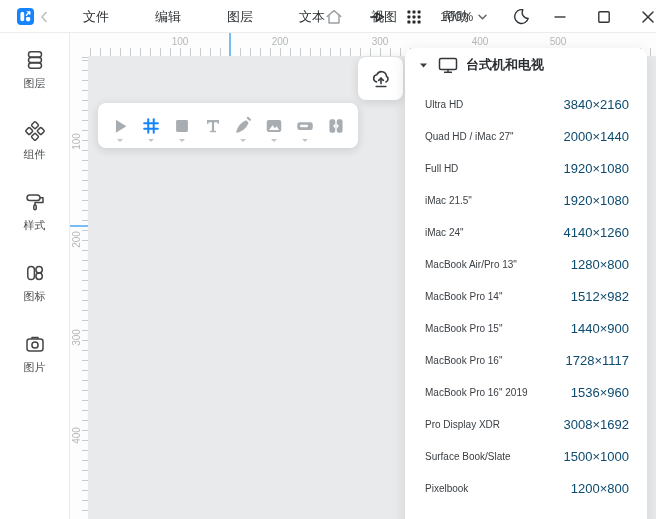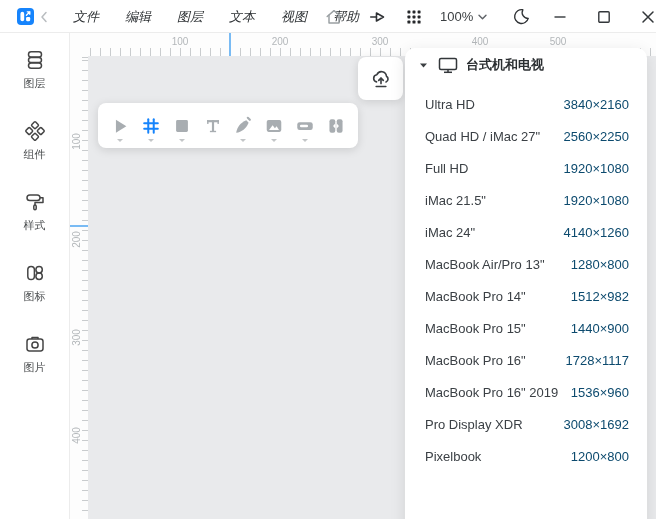--- a/index.html
+++ b/index.html
@@ -7,21 +7,21 @@
     font-family:"Liberation Sans", sans-serif; }
   .window { position:relative; width:656px; height:519px; background:#fff; }
 
   
   .titlebar { position:absolute; left:0; top:0; width:656px; height:33px; background:#fff;
     border-bottom:1px solid #ececec; z-index:20; display:flex; align-items:center; }
   .logo { position:absolute; left:17px; top:8px; width:17px; height:17px; border-radius:4px;
     background:var(--accent,#1684fc); display:flex; align-items:center; justify-content:center; }
   .back { position:absolute; left:39px; top:10px; width:12px; height:13px; display:flex; align-items:center; }
   .menus { position:absolute; left:60px; top:0; height:33px; display:flex; align-items:center; }
-  .menu { font-size:13px; color:#2e3235; padding:0 7px; margin:0 6px; cursor:default;font-style:italic; }
+  .menu { font-size:13px; color:#2e3235; padding:0 7px; margin:0 16px; cursor:default; }
   .tb-right { position:absolute; left:318px; top:0; height:33px; display:flex; align-items:center; }
   .tb-btn { height:33px; display:flex; align-items:center; justify-content:center; }
   .zoomctl { display:flex; align-items:center; gap:5px; font-size:13px; color:#3c4043; }
 
   
   .sidebar { position:absolute; left:0; top:33px; width:70px; height:486px; background:#fff;
     border-right:1px solid #ececec; z-index:15; display:flex; flex-direction:column; padding-top:7px; }
   .side-item { height:71px; display:flex; flex-direction:column; align-items:center; padding-top:8px; }
   .side-item .ic { width:24px; height:24px; display:flex; align-items:center; justify-content:center; color:#454545; }
   .side-item .lbl { margin-top:4px; font-size:11px; color:#4a4d4f; white-space:nowrap; }
@@ -61,21 +61,21 @@
 
   
   .panel { position:absolute; left:405px; top:48px; width:242px; height:500px; background:#fff;
     border-radius:10px 10px 0 0; box-shadow:0 4px 16px rgba(0,0,0,.10); z-index:8; }
   .panel-head { height:34px; display:flex; align-items:center; padding-left:14px; }
   .panel-head .tri { width:9px; display:flex; }
   .panel-head .mon { margin-left:9px; width:22px; display:flex; }
   .panel-title { margin-left:7px; font-size:13px; font-weight:700; color:#2a2e31; }
   .rows { position:absolute; left:0; top:40px; right:0; }
   .row { height:32px; display:flex; align-items:center; padding:0 18px 0 20px; cursor:default; }
-  .row .nm { flex:1; font-size:13px; color:#3b4045; white-space:nowrap; }
+  .row .nm { flex:1; font-size:10px; color:#3b4045; white-space:nowrap; }
   .row .sz { font-size:13px; color:#0c4a6e; white-space:nowrap; }
 
   svg { display:block; }
 </style>
 </head>
 <body>
 
 <div class="window">
 
   <div class="canvas">
@@ -190,21 +190,21 @@
     </div>
     <div class="rows">
 
         <div class="row">
           <span class="nm">Ultra HD</span>
           <span class="sz">3840×2160</span>
         </div>
 
         <div class="row">
           <span class="nm">Quad HD / iMac 27"</span>
-          <span class="sz">2560×2250</span>
+          <span class="sz">2000×1440</span>
         </div>
 
         <div class="row">
           <span class="nm">Full HD</span>
           <span class="sz">1920×1080</span>
         </div>
 
 
         <div class="row">
           <span class="nm">iMac 21.5"</span>
@@ -239,20 +239,24 @@
         <div class="row">
           <span class="nm">MacBook Pro 16" 2019</span>
           <span class="sz">1536×960</span>
         </div>
 
         <div class="row">
           <span class="nm">Pro Display XDR</span>
           <span class="sz">3008×1692</span>
         </div>
 
+        <div class="row">
+          <span class="nm">Surface Book/Slate</span>
+          <span class="sz">1500×1000</span>
+        </div>
 
         <div class="row">
           <span class="nm">Pixelbook</span>
           <span class="sz">1200×800</span>
         </div>
       </div>
   </div>
 
   <div class="sidebar">
     <div class="side-item">

